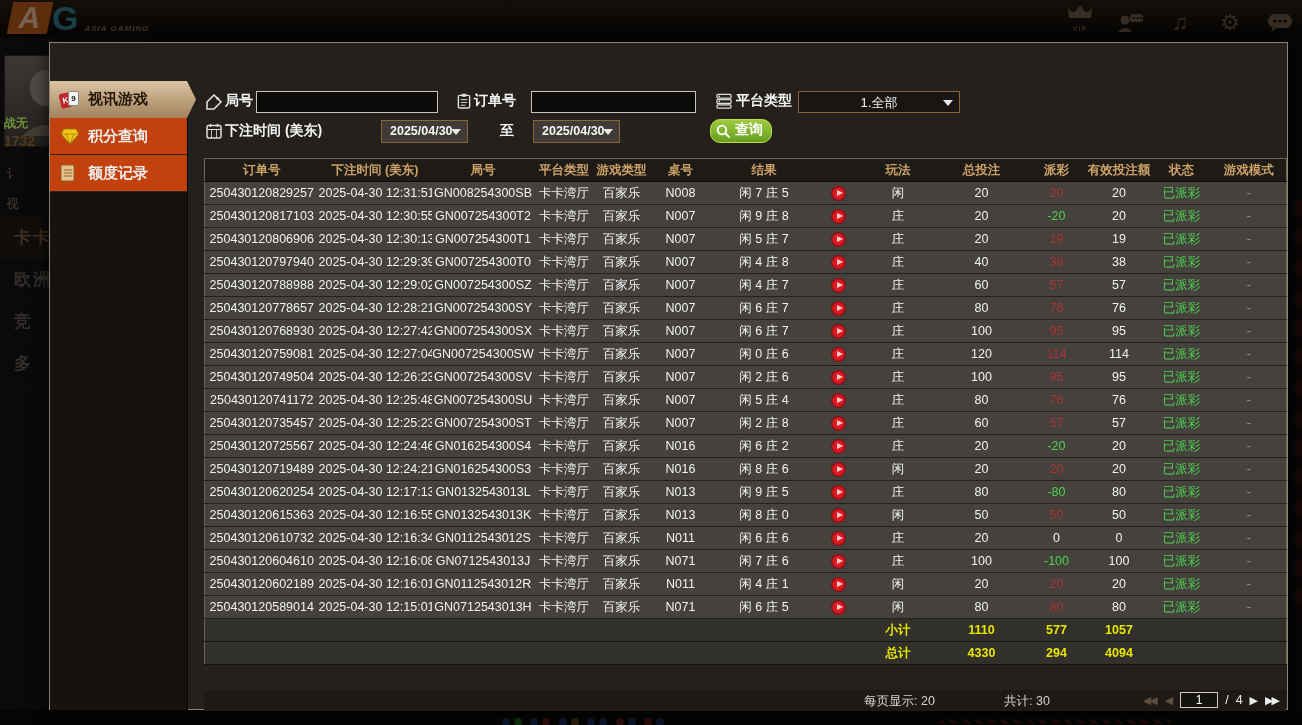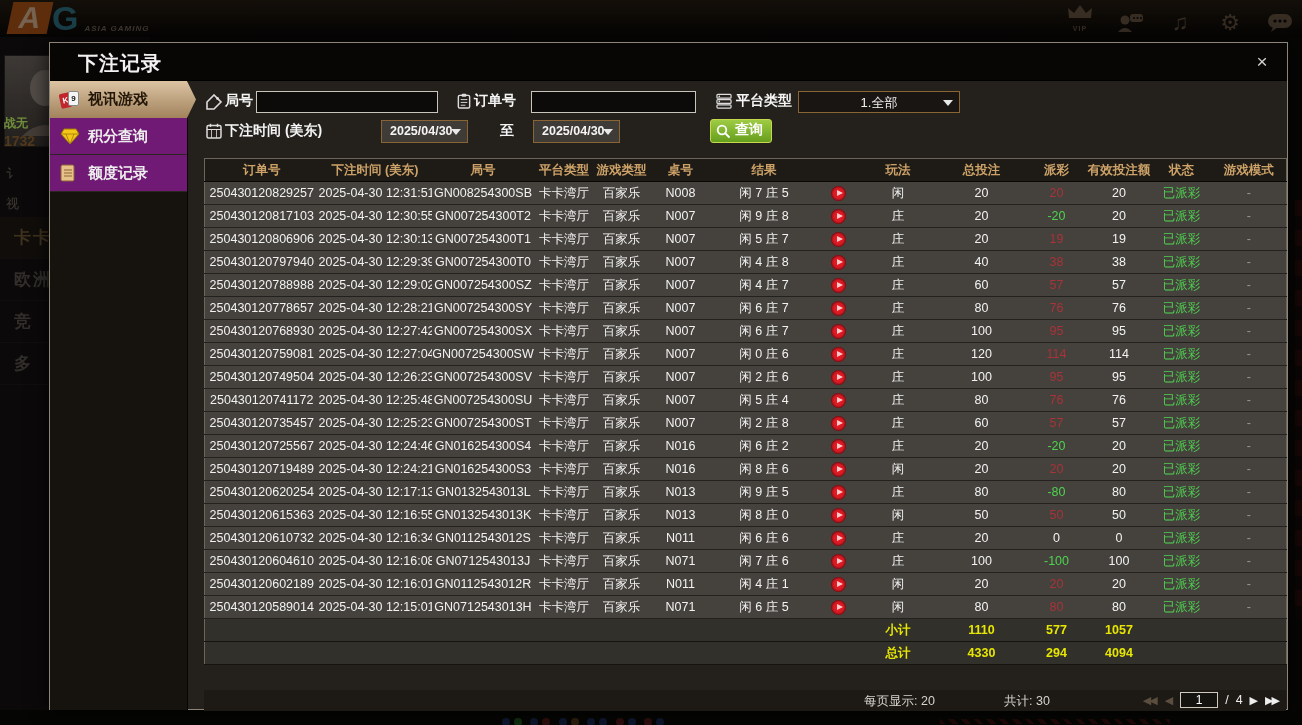--- a/index.html
+++ b/index.html
@@ -46,21 +46,21 @@
   .dialog { position:absolute; left:49px; top:42px; width:1239px; height:668px;
     background:#24211d; border:1px solid #8d8478; box-shadow:0 0 18px rgba(0,0,0,.8); }
   .dlg-header { position:absolute; left:0; top:0; width:100%; height:38px; background:#070605;
     border-bottom:1px solid #000; }
   .dlg-title { position:absolute; left:28px; top:7px; color:#f2f2f2; font-size:20px; font-weight:bold; letter-spacing:1px; }
   .dlg-close { position:absolute; right:14px; top:8px; color:#cfcfcf; font-size:19px; width:22px; height:22px;
     text-align:center; line-height:22px; cursor:pointer; }
 
   .dlg-nav { position:absolute; left:0; top:38px; width:138px; height:629px; background:#16130f; border-right:1px solid #060504; }
   .nav-item { position:relative; height:37px; display:flex; align-items:center; padding-left:10px; gap:8px;
-    color:#eeeeee; font-size:15px; font-weight:bold; background:#701a75; border-bottom:1px solid #2b2620; cursor:pointer; }
+    color:#eeeeee; font-size:15px; font-weight:bold; background:#c2410c; border-bottom:1px solid #2b2620; cursor:pointer; }
   .nav-item.active { width:146px; background:linear-gradient(#dcc4a3,#a1825c); color:#241708;
     clip-path:polygon(0 0, calc(100% - 9px) 0, 100% 50%, calc(100% - 9px) 100%, 0 100%); border-bottom:none; }
   .nav-ico { width:20px; height:18px; position:relative; flex:0 0 20px; }
   .card-r { position:absolute; left:0; top:2px; width:11px; height:15px; background:#c0262b; border-radius:2px;
     transform:rotate(-12deg); color:#fff; font-size:8px; font-weight:bold; text-align:center; line-height:15px; }
   .card-w { position:absolute; left:8px; top:0; width:11px; height:15px; background:#f5f5f5; border-radius:2px;
     border:1px solid #888; color:#111; font-size:8px; font-weight:bold; text-align:center; line-height:13px; }
 
   
   .content { position:absolute; left:138px; top:38px; width:1100px; height:629px; }
@@ -68,21 +68,21 @@
   .f-ico { position:absolute; width:16px; height:16px; }
   .f-input { position:absolute; height:22px; background:#0c0b0a; border:1px solid #c9c4bc; color:#eee;
     font-size:12px; padding:0 5px; }
   .f-select { position:absolute; height:22px; background:#181512; border:1px solid #8a6433; color:#f0f0f0;
     font-size:13px; padding:2px 6px; cursor:pointer;text-align:center; }
   .f-select .arr, .f-date .arr { position:absolute; right:6px; top:8px; width:0; height:0;
     border-left:5px solid transparent; border-right:5px solid transparent; border-top:6px solid #e8e8e8; }
   .f-date { position:absolute; height:23px; background:#3f3b37; border:1px solid #8a6433; color:#f5f5f5;
     font-size:12.5px; font-weight:bold; padding:3px 18px 0 8px; cursor:pointer; }
   .btn-search { position:absolute; height:24px; background:linear-gradient(#9ecb43,#669f1d); border:1px solid #c6d94c;
-    border-radius:3px; color:#fff; font-size:14px; font-weight:bold; padding:1px 8px 4px 24px; cursor:pointer; }
+    border-radius:10px; color:#fff; font-size:14px; font-weight:bold; padding:1px 8px 4px 24px; cursor:pointer; }
   .btn-search svg { position:absolute; left:5px; top:4px; }
 
   
   .tbl-wrap { position:absolute; left:16px; top:77px; width:1082px; }
   table { border-collapse:collapse; table-layout:fixed; width:1082px; border:1px solid #6b655a; }
   th { background:#1e1b17; color:#cda268; font-size:12.5px; font-weight:bold; height:23px; text-align:center;
     border-bottom:1px solid #090807; overflow:hidden; white-space:nowrap; }
   td { background:#45423e; color:#f2f2f2; font-size:12.5px; height:23px; text-align:center;
     border-bottom:1px solid #23211e; overflow:hidden; white-space:nowrap; }
   tr.totals td { background:#32302b; color:#e6e600; font-weight:bold; border-bottom:1px solid #15130f; }
@@ -179,24 +179,20 @@
       <span class="bead" style="background:#8c2424"></span><span class="bead" style="background:#24418c"></span>
       <span class="bead" style="background:#8c2424"></span><span class="bead" style="background:#24418c"></span>
     </div>
     <div class="scrib"></div>
   </div>
   <div class="scrib2"></div>
 
   <div class="overlay"></div>
 
   <div class="dialog">
-    <div class="dlg-header">
-      <span class="dlg-title">下注记录</span>
-      <span class="dlg-close">×</span>
-    </div>
 
     <div class="dlg-nav">
       <div class="nav-item active">
         <span class="nav-ico">
           <span class="card-r">K</span>
             <span class="card-w">9</span>
         </span>
         <span>视讯游戏</span>
       </div>
       <div class="nav-item">

